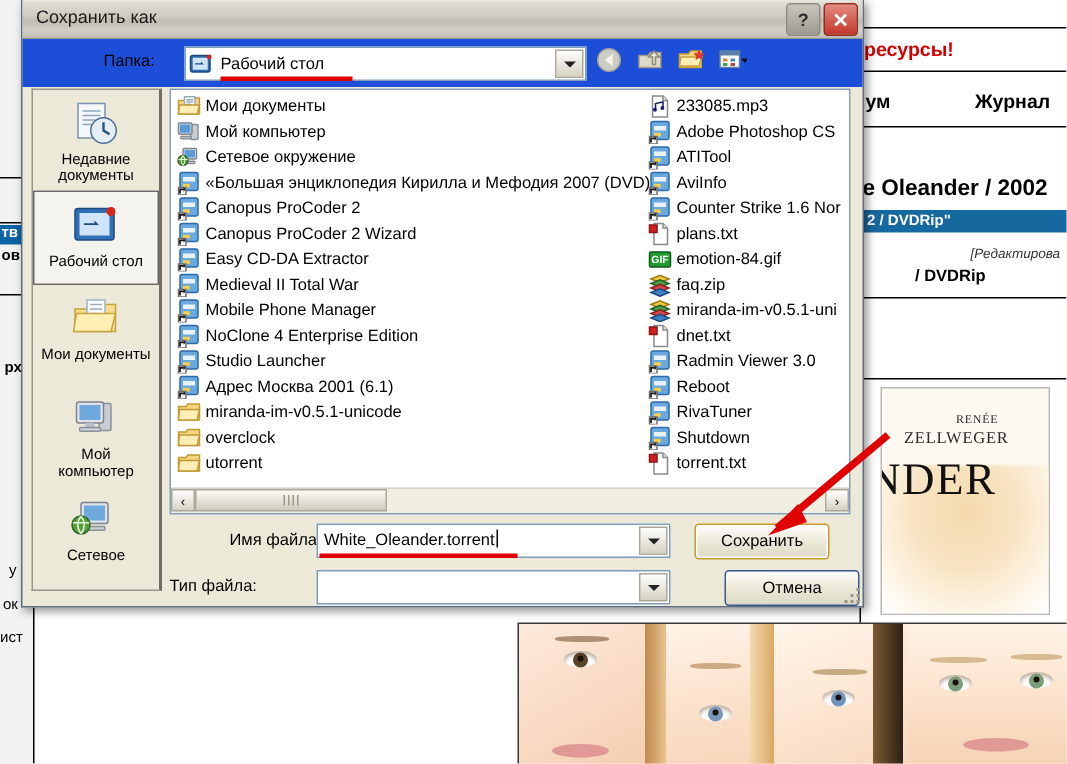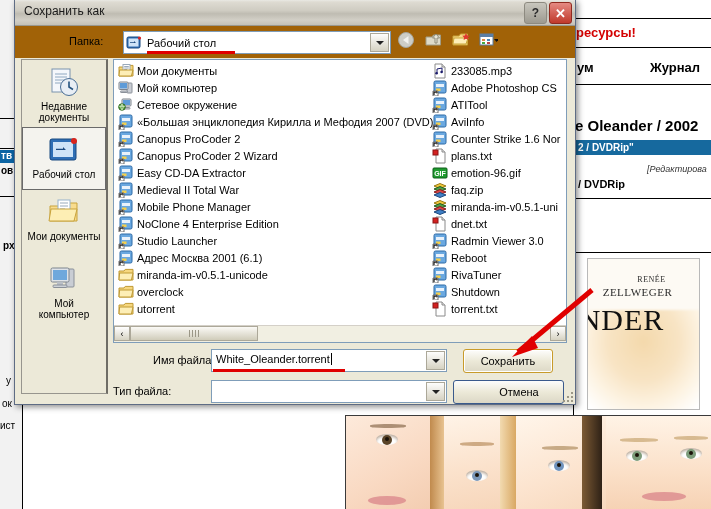--- a/index.html
+++ b/index.html
@@ -15,21 +15,21 @@
   .bg-frag{position:absolute;font-size:10px;color:#000;white-space:nowrap;font-weight:bold;}
   .bg-frag.it{font-weight:normal;}
   .bg-blue-strip{position:absolute;background:#0b64a4;color:#fff;font-weight:bold;font-size:10px;}
   .bg-rightpane{position:absolute;left:22px;top:0;right:0;bottom:0;background:#ffffff;}
   .bg-hline{position:absolute;border-top:1px solid #000;}
   .bg-vline{position:absolute;border-left:1px solid #000;}
   .bg-red{color:#d40000;font-weight:bold;font-size:13px;position:absolute;white-space:nowrap;}
   .bg-hdr{position:absolute;font-weight:bold;font-size:13px;color:#000;white-space:nowrap;}
   .bg-title{position:absolute;font-weight:bold;font-size:15px;color:#000;white-space:nowrap;}
   .bg-selbar{position:absolute;background:#16699e;color:#fff;font-weight:bold;font-size:10px;white-space:nowrap;padding:2px 3px;}
-  .bg-sub{position:absolute;font-weight:bold;font-size:11px;color:#000;white-space:nowrap;}
+  .bg-sub{position:absolute;font-weight:bold;font-size:11px;color:#000;white-space:nowrap;margin-left:32px;}
   .bg-edit{position:absolute;font-style:italic;font-size:9px;color:#333;white-space:nowrap;}
   
   .poster{position:absolute;background:#fdfaf4;border:1px solid #b9b9b9;overflow:hidden;}
   .poster-name{position:absolute;width:100%;text-align:center;font-family:"Liberation Serif",serif;font-size:8px;letter-spacing:.5px;color:#2b2b2b;}
   .poster-title{position:absolute;width:100%;text-align:center;font-family:"Liberation Serif",serif;font-size:30px;color:#111;letter-spacing:1px;}
   .poster-hair{position:absolute;left:-10%;width:120%;height:70%;bottom:-4%;
     background:radial-gradient(ellipse at 50% 30%, #f4d9ac 0%, #f8e4c4 38%, #fdf3e2 62%, #ffffff 85%);
     filter:blur(1px);}
   
   .faces{position:absolute;overflow:hidden;border:1px solid #3a3a3a;background:#fdf0e3;}
@@ -49,21 +49,21 @@
     background:linear-gradient(to bottom,#e9e9e4 0%,#dedbd2 8%,#cfccc2 42%,#bfbcb2 55%,#d2cfc6 80%,#c4c1b7 100%);
     border-bottom:1px solid #9a988f;}
   .title-text{position:absolute;left:9px;top:4px;font-size:12px;color:#1a1a1a;font-weight:normal;}
   .tb-btns{position:absolute;right:3px;top:2px;display:flex;gap:2px;}
   .tb-btn{width:21px;height:20px;border-radius:3px;display:flex;align-items:center;justify-content:center;
     font-size:12px;font-weight:bold;color:#fff;border:1px solid #8d8a80;}
   .tb-help{background:linear-gradient(to bottom,#c8c6bd,#9d9a90);color:#2b2b2b;}
   .tb-close{background:linear-gradient(to bottom,#e58a82,#c0392b);border-color:#8f2a1f;}
   .tb-close span{font-size:13px;line-height:1;}
   
-  .lookin{height:32px;position:relative;background:#a16207;}
+  .lookin{height:32px;position:relative;background:#1d4ed8;}
   .lookin-label{position:absolute;left:54px;top:9px;font-size:11px;color:#000;}
   .combo{position:absolute;left:108px;top:5px;width:266px;height:21px;background:#fff;
     border:1px solid #7f9db9;display:flex;align-items:center;}
   .combo-icon{width:16px;height:16px;margin-left:2px;flex:0 0 auto;position:relative;}
   .combo-text{margin-left:5px;font-size:11px;color:#000;position:relative;}
   .redline{position:absolute;height:3px;background:#e00000;}
   .combo-arrow{position:absolute;right:1px;top:1px;width:17px;height:17px;
     background:linear-gradient(to bottom,#fdfdfc,#d6d2c2);border:1px solid #aca899;
     display:flex;align-items:center;justify-content:center;}
   .arrow-dn{width:0;height:0;border-left:4px solid transparent;border-right:4px solid transparent;border-top:4px solid #222;}
@@ -311,20 +311,32 @@
             <rect x="20" y="6" width="8" height="18" rx="1" fill="#c9cdd4" stroke="#8a9099"></rect>
             <rect x="5" y="5" width="18" height="14" rx="1.5" fill="#dfe3e8" stroke="#7d848d"></rect>
             <rect x="7" y="7" width="14" height="10" fill="#6fa8dc"></rect>
             <path d="M11 19 h6 v3 h-6z" fill="#b9bec6"></path>
             <rect x="7" y="22" width="14" height="2.5" rx="1" fill="#cdd2d8" stroke="#8a9099"></rect>
           </svg>
         </div>
         <div class="place-lb">Мой<br>компьютер</div>
       </div>
 
+      <div class="place">
+        <div class="place-ic">
+          <svg width="36" height="34" viewBox="0 0 36 34">
+            <rect x="8" y="5" width="18" height="14" rx="1.5" fill="#dfe3e8" stroke="#7d848d"></rect>
+            <rect x="10" y="7" width="14" height="10" fill="#6fa8dc"></rect>
+            <rect x="10" y="21" width="14" height="2.5" rx="1" fill="#cdd2d8" stroke="#8a9099"></rect>
+            <circle cx="8" cy="20" r="6" fill="#58a03c" stroke="#2f6b22"></circle>
+            <path d="M2.6 18.5 h10.8M8 14.2 a9 9 0 0 1 0 11.6 M8 14.2 a9 9 0 0 0 0 11.6" stroke="#e6f5df" fill="none"></path>
+          </svg>
+        </div>
+        <div class="place-lb">Сетевое</div>
+      </div>
     </div>
 
     <div class="listpane">
       <div class="cols">
         <div class="fcol" id="col1" style="left:4px;">
             <div class="frow">
               <span class="fic"><svg width="16" height="16" viewBox="0 0 16 16">
                   <path d="M1 4h5l1.2-1.6H15V13H1z" fill="#f6d77f" stroke="#c09a34"></path>
                   <rect x="5" y="1.5" width="7" height="8" fill="#fff" stroke="#9ab"></rect>
                   <g stroke="#9ab">
@@ -535,21 +547,21 @@
                   <path d="M10 1v3h3" fill="#e2e2e2" stroke="#8a8a8a"></path>
                   <rect x="1" y="2" width="5" height="5" fill="#d32020" stroke="#8c1414"></rect>
                 </svg></span>
               <span class="flb">plans.txt</span>
             </div>
             <div class="frow">
               <span class="fic"><svg width="16" height="16" viewBox="0 0 16 16">
                   <rect x="1" y="3" width="14" height="10" rx="1" fill="#1f9b2f" stroke="#0c5c18"></rect>
                   <text x="8" y="10.6" font-size="7" font-family="Liberation Sans, sans-serif" fill="#fff" text-anchor="middle" font-weight="bold">GIF</text>
                 </svg></span>
-              <span class="flb">emotion-96.gif</span>
+              <span class="flb">emotion-84.gif</span>
             </div>
             <div class="frow">
               <span class="fic"><svg width="16" height="16" viewBox="0 0 16 16">
                   <path d="M2 4 l6-2.5 6 2.5 -6 2.5z" fill="#f2c63a" stroke="#9a7a14"></path>
                   <path d="M2 7 l6-2.5 6 2.5 -6 2.5z" fill="#4f9f4a" stroke="#245f22"></path>
                   <path d="M2 10 l6-2.5 6 2.5 -6 2.5z" fill="#d84646" stroke="#8a1f1f"></path>
                   <path d="M2 13 l6-2.5 6 2.5 -6 2.5z" fill="#3f7fc4" stroke="#1d4a80"></path>
                 </svg></span>
               <span class="flb">faq.zip</span>
             </div>
@@ -650,21 +662,21 @@
       </div>
       <div class="btn def" style="left:350px;top:0;">Сохранить</div>
 
       <div class="fld-label" style="left:0;top:36px;">Тип файла:</div>
       <div class="fld" style="left:98px;top:31px;width:234px;">
         <span class="fld-val"></span>
         <div class="combo-arrow">
           <i class="arrow-dn"></i>
         </div>
       </div>
-      <div class="btn cancel" style="left:340px;top:31px;padding-left:21px;">Отмена</div>
+      <div class="btn cancel" style="left:370px;top:31px;">Отмена</div>
     </div>
 
     <div class="resize-grip rg">
       <i style="right:0;bottom:0"></i>
         <i style="right:4px;bottom:0"></i>
         <i style="right:8px;bottom:0"></i>
       <i style="right:0;bottom:4px"></i>
         <i style="right:4px;bottom:4px"></i>
         <i style="right:0;bottom:8px"></i>
     </div>

